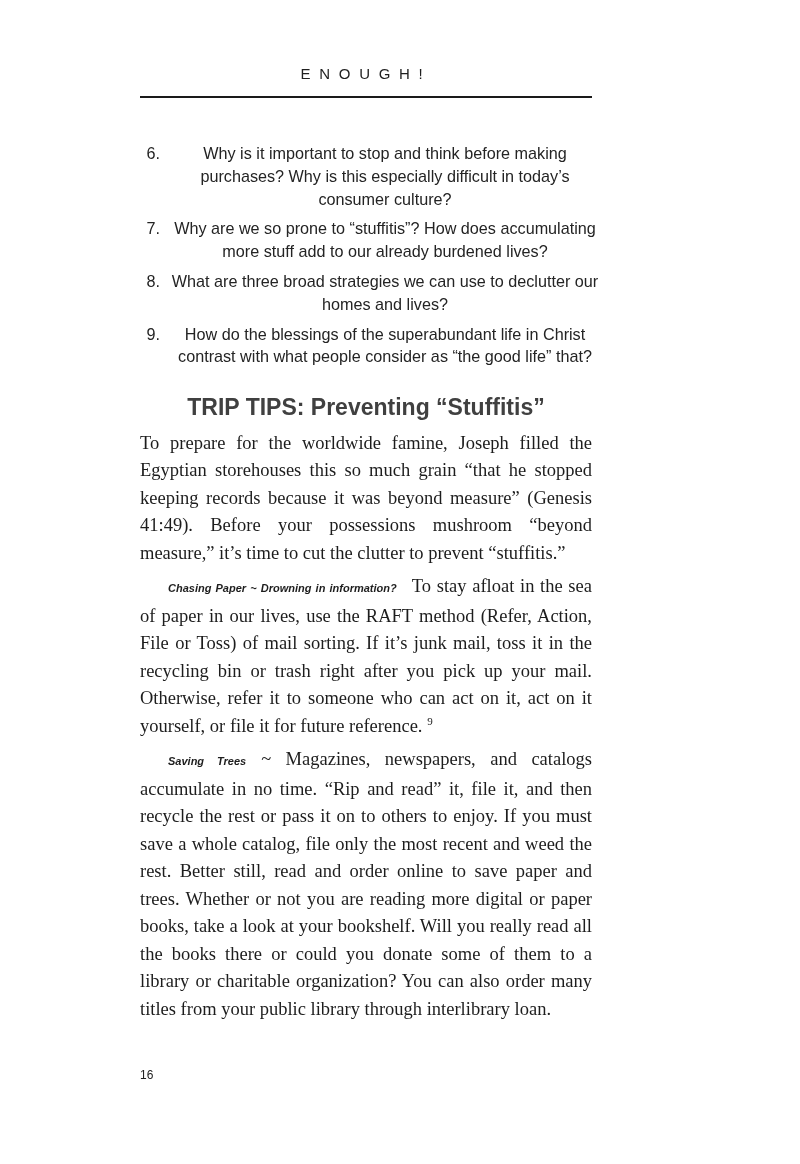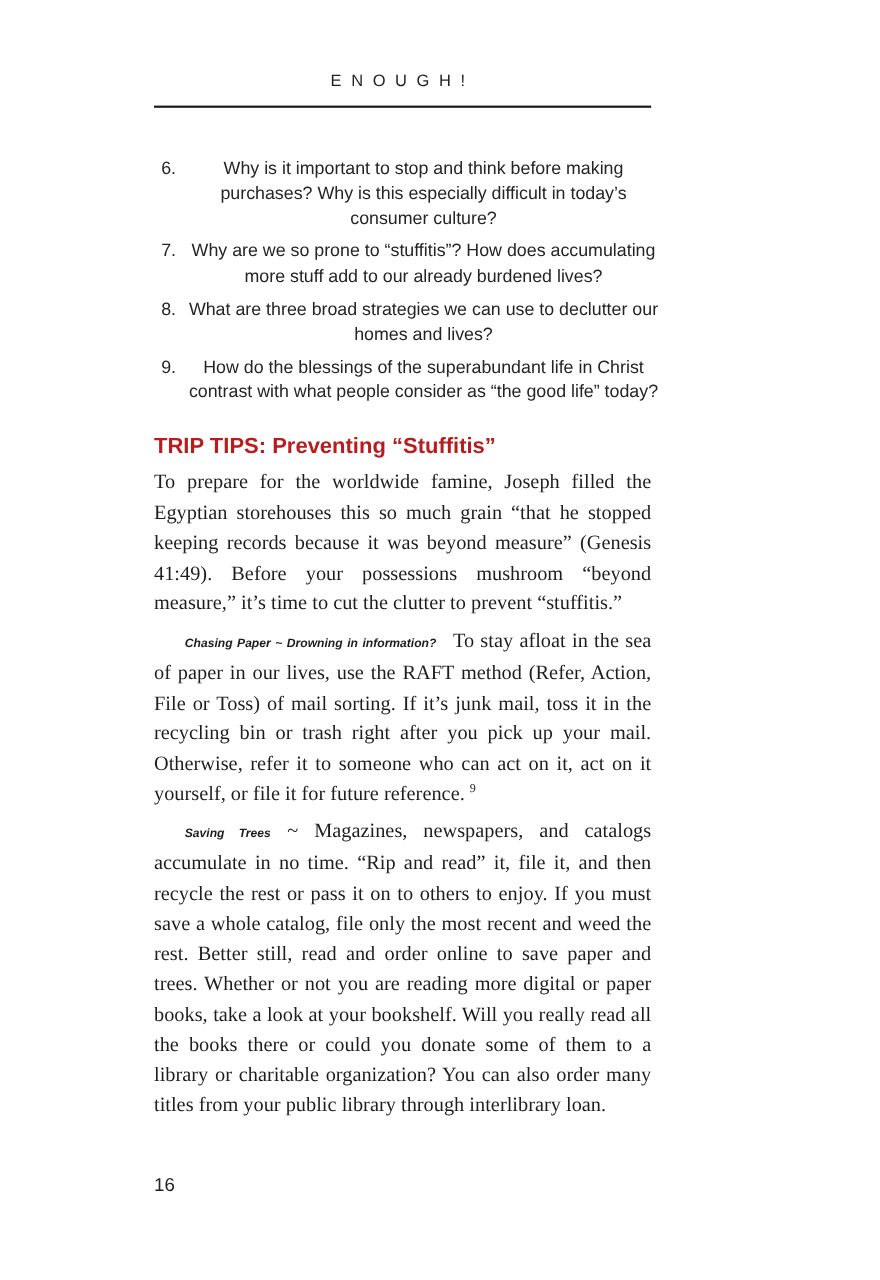--- a/index.html
+++ b/index.html
@@ -34,24 +34,25 @@
     line-height:22.8px;
     color:#242424;
   }
   .q{display:flex;margin-bottom:7px;}
   .q-num{flex:none;width:30px;text-align:right;margin-right:8px;}
   .q-text{flex:1;text-align:center;}
   
   .section-heading{
     margin:26px 140px 0 140px;
     font-family:"Liberation Sans",sans-serif;
-    font-size:20px;
+    font-size:23px;
     font-weight:bold;
     line-height:1.2;
-    color:#b91c1c;
+    color:#404040;
+    text-align:center;
   }
   
   .para{
     margin:8px 140px 0 140px;
     font-family:"Liberation Serif",serif;
     font-size:18.5px;
     line-height:27.5px;
     text-align:justify;
     color:#1d1d1d;
   }
@@ -68,21 +69,21 @@
   }
   .fnref{
     font-size:11px;
     line-height:0;
     vertical-align:super;
   }
   .page-number{
     position:absolute;
     left:140px;top:1068px;
     font-family:"Liberation Sans",sans-serif;
-    font-size:17px;
+    font-size:12px;
     color:#222222;
   }
 </style>
 </head>
 <body>
 
 <div class="page">
 
   <div class="running-head">
     <span>ENOUGH!</span>
@@ -97,21 +98,21 @@
     <div class="q">
       <span class="q-num">7.</span>
       <span class="q-text">Why are we so prone to “stuffitis”? How does accumulating more stuff add to our already burdened lives?</span>
     </div>
     <div class="q">
       <span class="q-num">8.</span>
       <span class="q-text">What are three broad strategies we can use to declutter our homes and lives?</span>
     </div>
     <div class="q">
       <span class="q-num">9.</span>
-      <span class="q-text">How do the blessings of the superabundant life in Christ contrast with what people consider as “the good life” today?</span>
+      <span class="q-text">How do the blessings of the superabundant life in Christ contrast with what people consider as “the good life” that?</span>
     </div>
   </div>
 
   <h2 class="section-heading">TRIP TIPS: Preventing “Stuffitis”</h2>
 
   <p class="para"><span>To prepare for the worldwide famine, Joseph filled the Egyptian storehouses this so much grain “that he stopped keeping records because it was beyond measure” (Genesis 41:49). Before your possessions mushroom “beyond measure,” it’s time to cut the clutter to prevent “stuffitis.”</span></p>
 
   <p class="para indent"><span class="lead">Chasing Paper ~ Drowning in information?</span><span>To stay afloat in the sea of paper in our lives, use the RAFT method (Refer, Action, File or Toss) of mail sorting. If it’s junk mail, toss it in the recycling bin or trash right after you pick up your mail. Otherwise, refer it to someone who can act on it, act on it yourself, or file it for future reference.</span>
     <sup class="fnref">9</sup></p>
 

